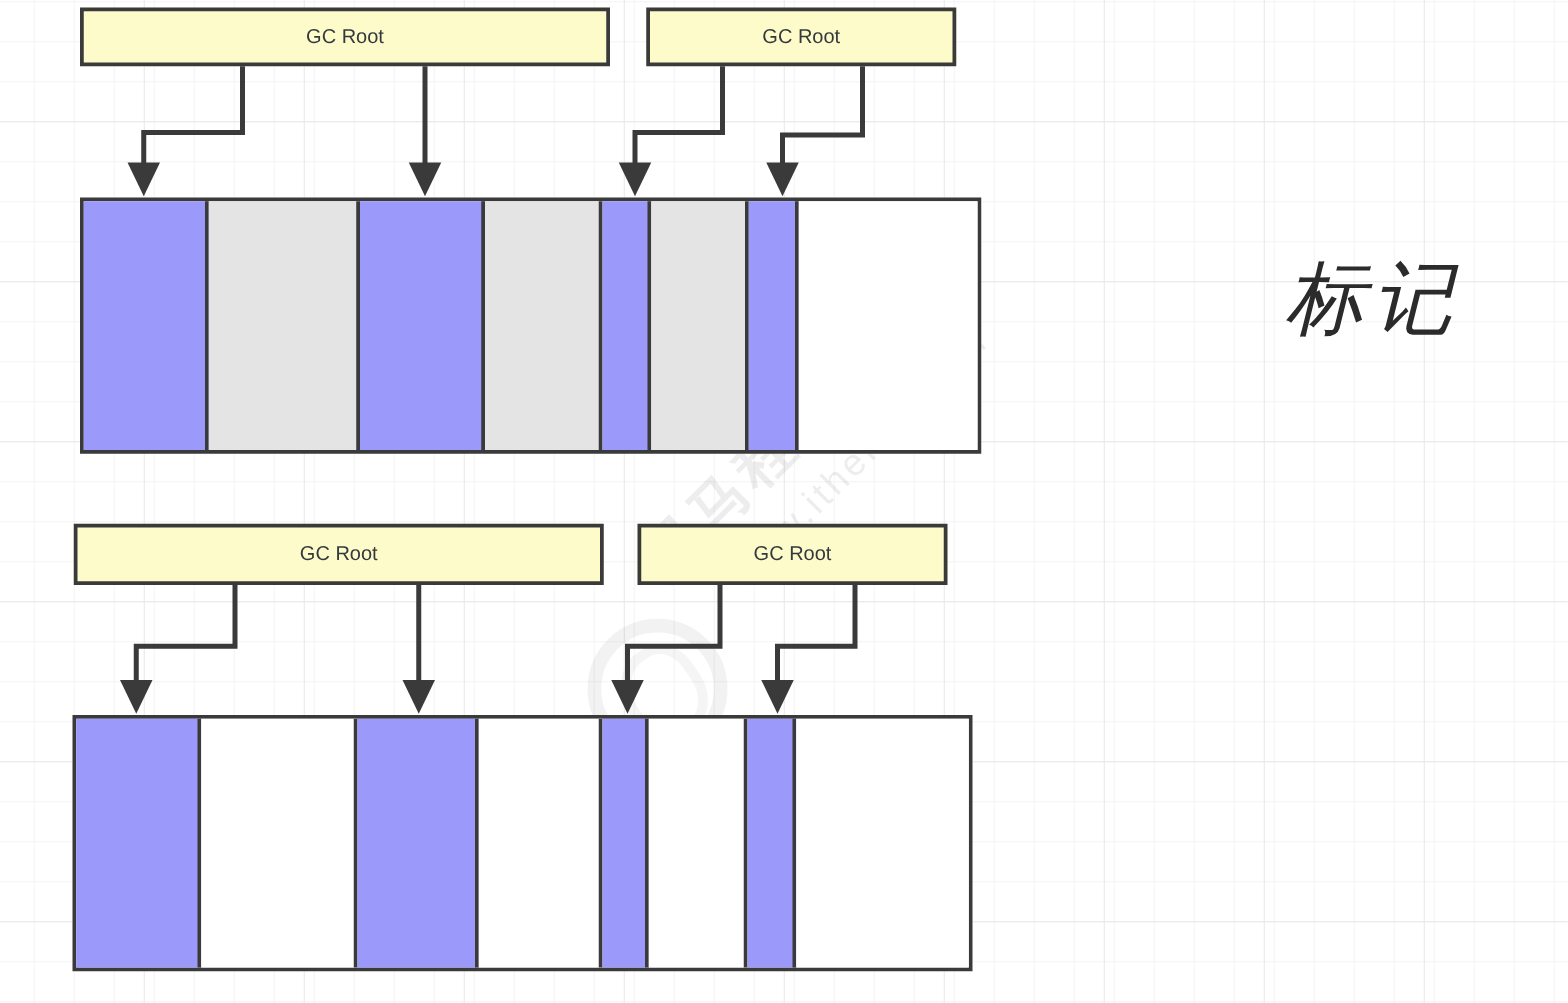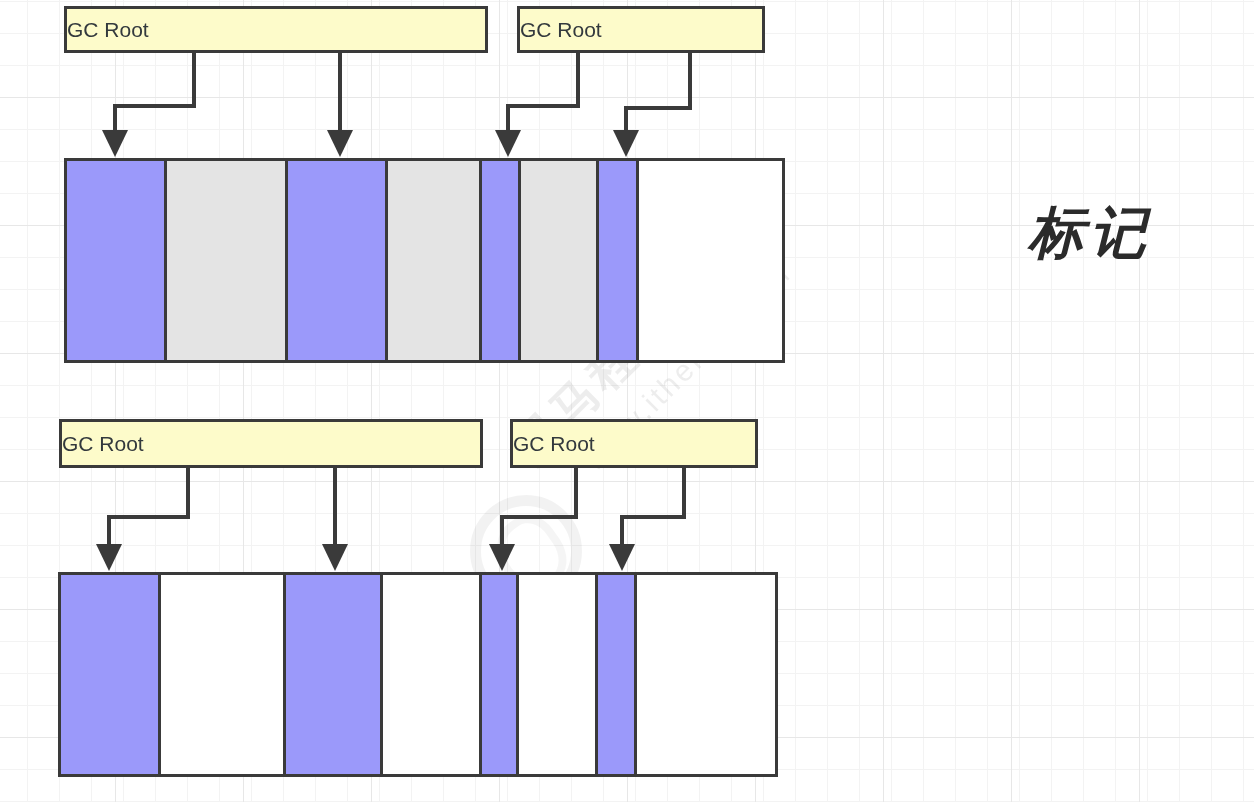--- a/index.html
+++ b/index.html
@@ -31,43 +31,43 @@
     background-position:-13px -31px,-13px -31px,-5px 1px,-5px 1px;
   }
   svg.connectors{position:absolute;left:0;top:0;z-index:3;}
   svg.connectors path.line{fill:none;stroke:var(--stroke);stroke-width:4;}
   svg.connectors path.head{fill:var(--stroke);stroke:none;}
 
   .root-box{
     position:absolute;z-index:2;
     background:var(--root-fill);
     border:3px solid var(--stroke);
-    display:flex;align-items:center;justify-content:flex-start;
+    display:flex;align-items:center;justify-content:center;
     box-sizing:border-box;
-    font-size:21px;color:var(--root-text);
+    font-size:16px;color:var(--root-text);
   }
   .rb1{left:64px;top:6px;width:424px;height:47px;}
   .rb2{left:517px;top:6px;width:248px;height:47px;}
   .rb3{left:59px;top:419px;width:424px;height:49px;}
   .rb4{left:510px;top:419px;width:248px;height:49px;}
 
   .mem-bar{
     position:absolute;z-index:2;
     display:flex;box-sizing:border-box;
     border:3px solid var(--stroke);
     background:#ffffff;
   }
   .bar-mark{left:64px;top:158px;width:721px;height:205px;}
   .bar-sweep{left:58px;top:572px;width:720px;height:205px;}
   .seg{height:100%;box-sizing:border-box;}
 
   .phase-label{
     position:absolute;z-index:2;
-    font-style:italic;font-weight:700;
-    font-size:56px;letter-spacing:6px;
+    font-style:italic;font-weight:400;
+    font-size:64px;letter-spacing:6px;
     color:var(--label-text);
     white-space:nowrap;
   }
   .label-mark{left:1028px;top:196px;}
   .label-sweep{left:1028px;top:604px;}
 
   .watermark{position:absolute;left:0;top:0;width:1254px;height:802px;z-index:1;pointer-events:none;}
   .wm-text{
     position:absolute;left:455px;top:310px;width:380px;
     transform:rotate(-45deg);transform-origin:center center;

